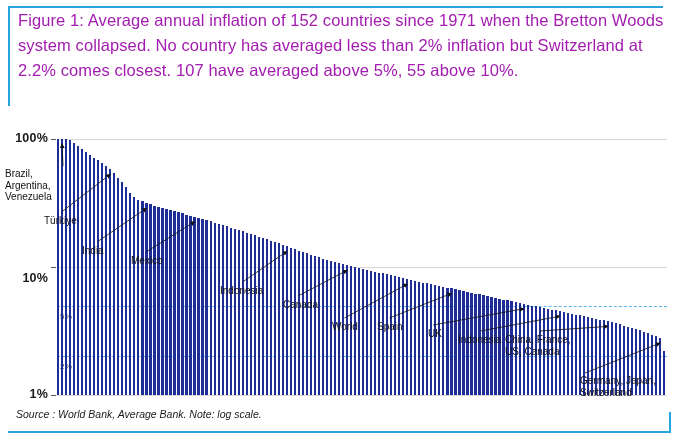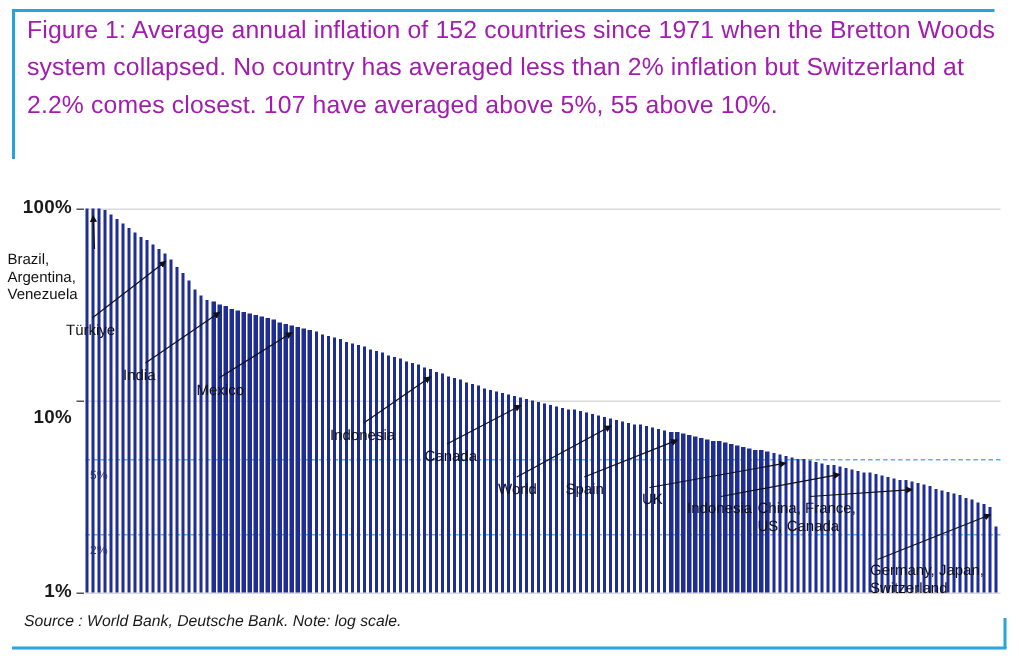--- a/index.html
+++ b/index.html
@@ -254,14 +254,14 @@
         <div class="anno" style="left: 377px; top: 201px;">Spain</div>
         <div class="anno" style="left: 428px; top: 208px;">UK</div>
         <div class="anno" style="left: 458px; top: 214px;">Indonesia</div>
         <div class="anno" style="left: 505px; top: 214px;">China, France,
 US, Canada</div>
         <div class="anno" style="left: 580px; top: 255px;">Germany, Japan,
 Switzerland</div>
       </div>
   </div>
 
-  <div id="source">Source : World Bank, Deutsche Bank. Note: log scale.</div>
+  <div id="source">Source : World Bank, Average Bank. Note: log scale.</div>
 </div>
 
 </body></html>

